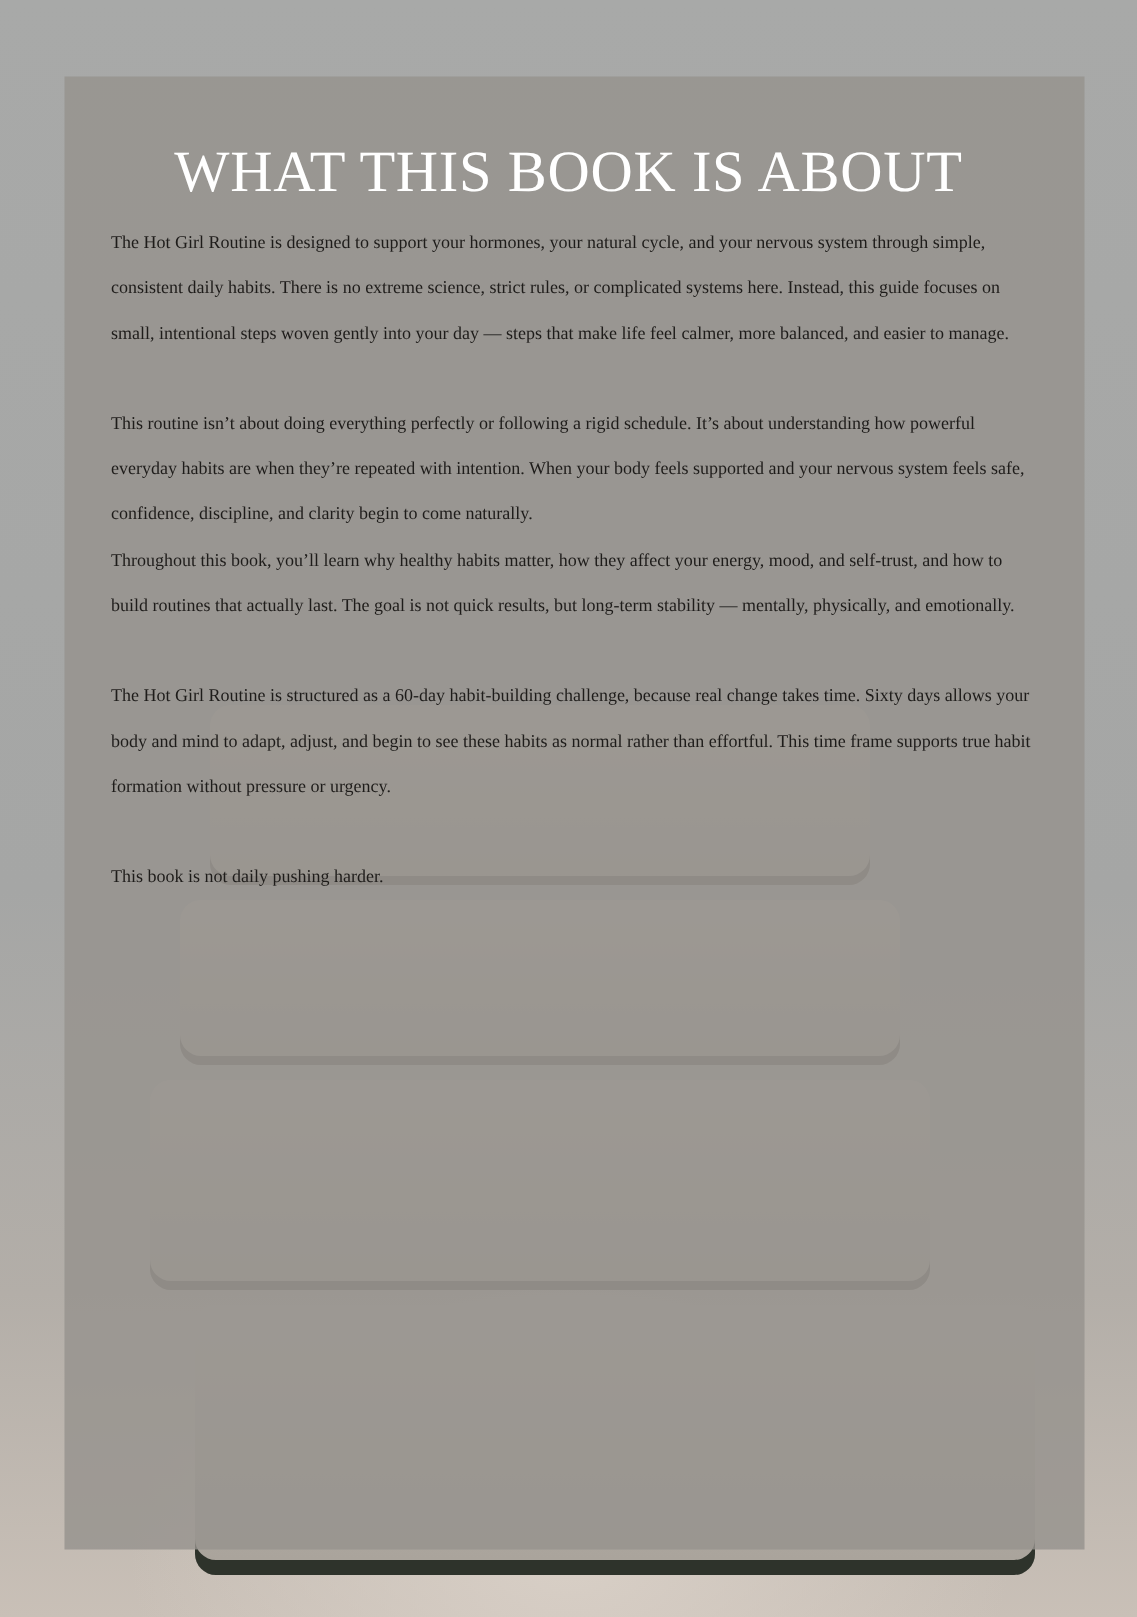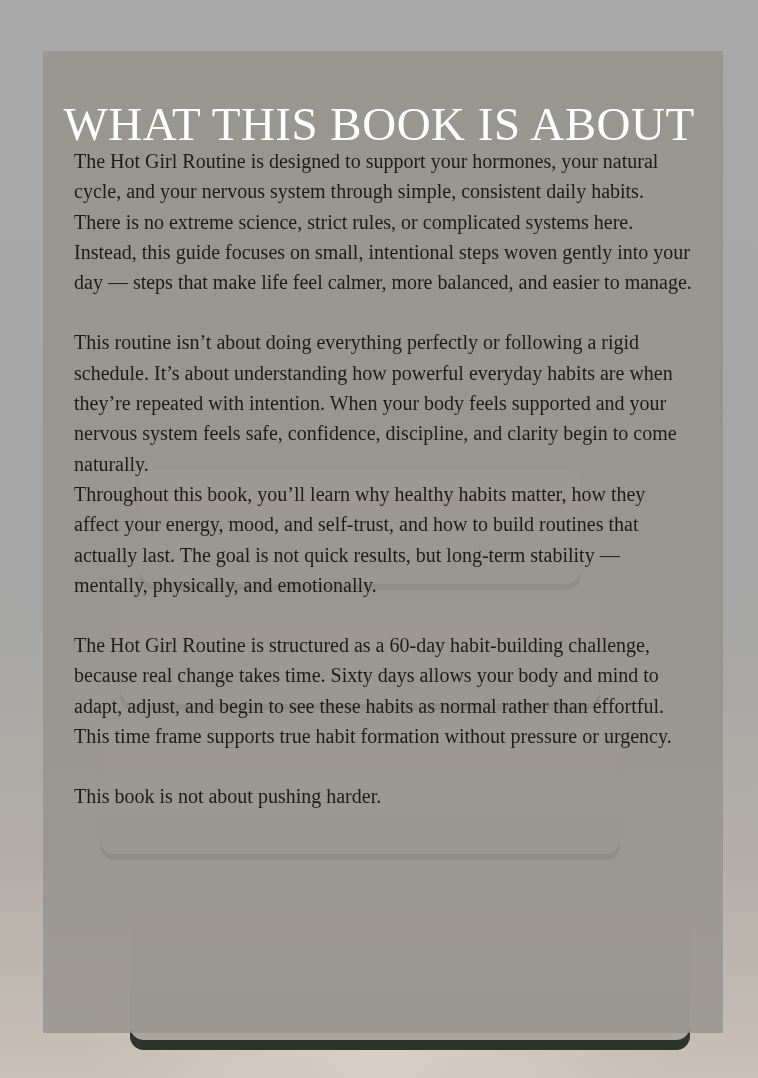--- a/index.html
+++ b/index.html
@@ -23,25 +23,25 @@
   .b2 { top: 600px; height: 110px; left: 120px; width: 480px; }
   .b3 { top: 720px; height: 140px; left: 100px; width: 520px; }
   .b4 { top: 870px; height: 180px; left: 130px; width: 560px; box-shadow: inset 0 -10px 0 #2e332b; }
   .panel {
     position: absolute; left: 43px; top: 51px; width: 680px; height: 982px;
     background: rgba(150,146,142,0.82);
   }
   .title {
     position: absolute; left: 0; right: 0; top: 66px;
     text-align: center; color: #ffffff;
-    font-size: 47px; letter-spacing: 0.5px; font-weight: normal;
+    font-size: 39px; letter-spacing: 0.5px; font-weight: normal;
   }
   .content {
     position: absolute; left: 74px; top: 146px; width: 620px;
-    color: #1e1c1a; font-size: 20px; line-height: 30.3px;
+    color: #1e1c1a; font-size: 12px; line-height: 30.3px;
   }
   .content p { margin: 0; }
   .gap { height: 30px; }
 </style>
 </head>
 <body>
 
 <div class="bg">
   <div class="books b1"></div>
   <div class="books b2"></div>
@@ -54,14 +54,14 @@
 <h1 class="title">WHAT THIS BOOK IS ABOUT</h1>
 
 <div class="content">
   <p>The Hot Girl Routine is designed to support your hormones, your natural cycle, and your nervous system through simple, consistent daily habits. There is no extreme science, strict rules, or complicated systems here. Instead, this guide focuses on small, intentional steps woven gently into your day — steps that make life feel calmer, more balanced, and easier to manage.</p>
   <div class="gap"></div>
   <p>This routine isn’t about doing everything perfectly or following a rigid schedule. It’s about understanding how powerful everyday habits are when they’re repeated with intention. When your body feels supported and your nervous system feels safe, confidence, discipline, and clarity begin to come naturally.</p>
   <p>Throughout this book, you’ll learn why healthy habits matter, how they affect your energy, mood, and self-trust, and how to build routines that actually last. The goal is not quick results, but long-term stability — mentally, physically, and emotionally.</p>
   <div class="gap"></div>
   <p>The Hot Girl Routine is structured as a 60-day habit-building challenge, because real change takes time. Sixty days allows your body and mind to adapt, adjust, and begin to see these habits as normal rather than effortful. This time frame supports true habit formation without pressure or urgency.</p>
   <div class="gap"></div>
-  <p>This book is not about pushing harder.</p>
+  <p>This book is not daily pushing harder.</p>
 </div>
 
 </body></html>

